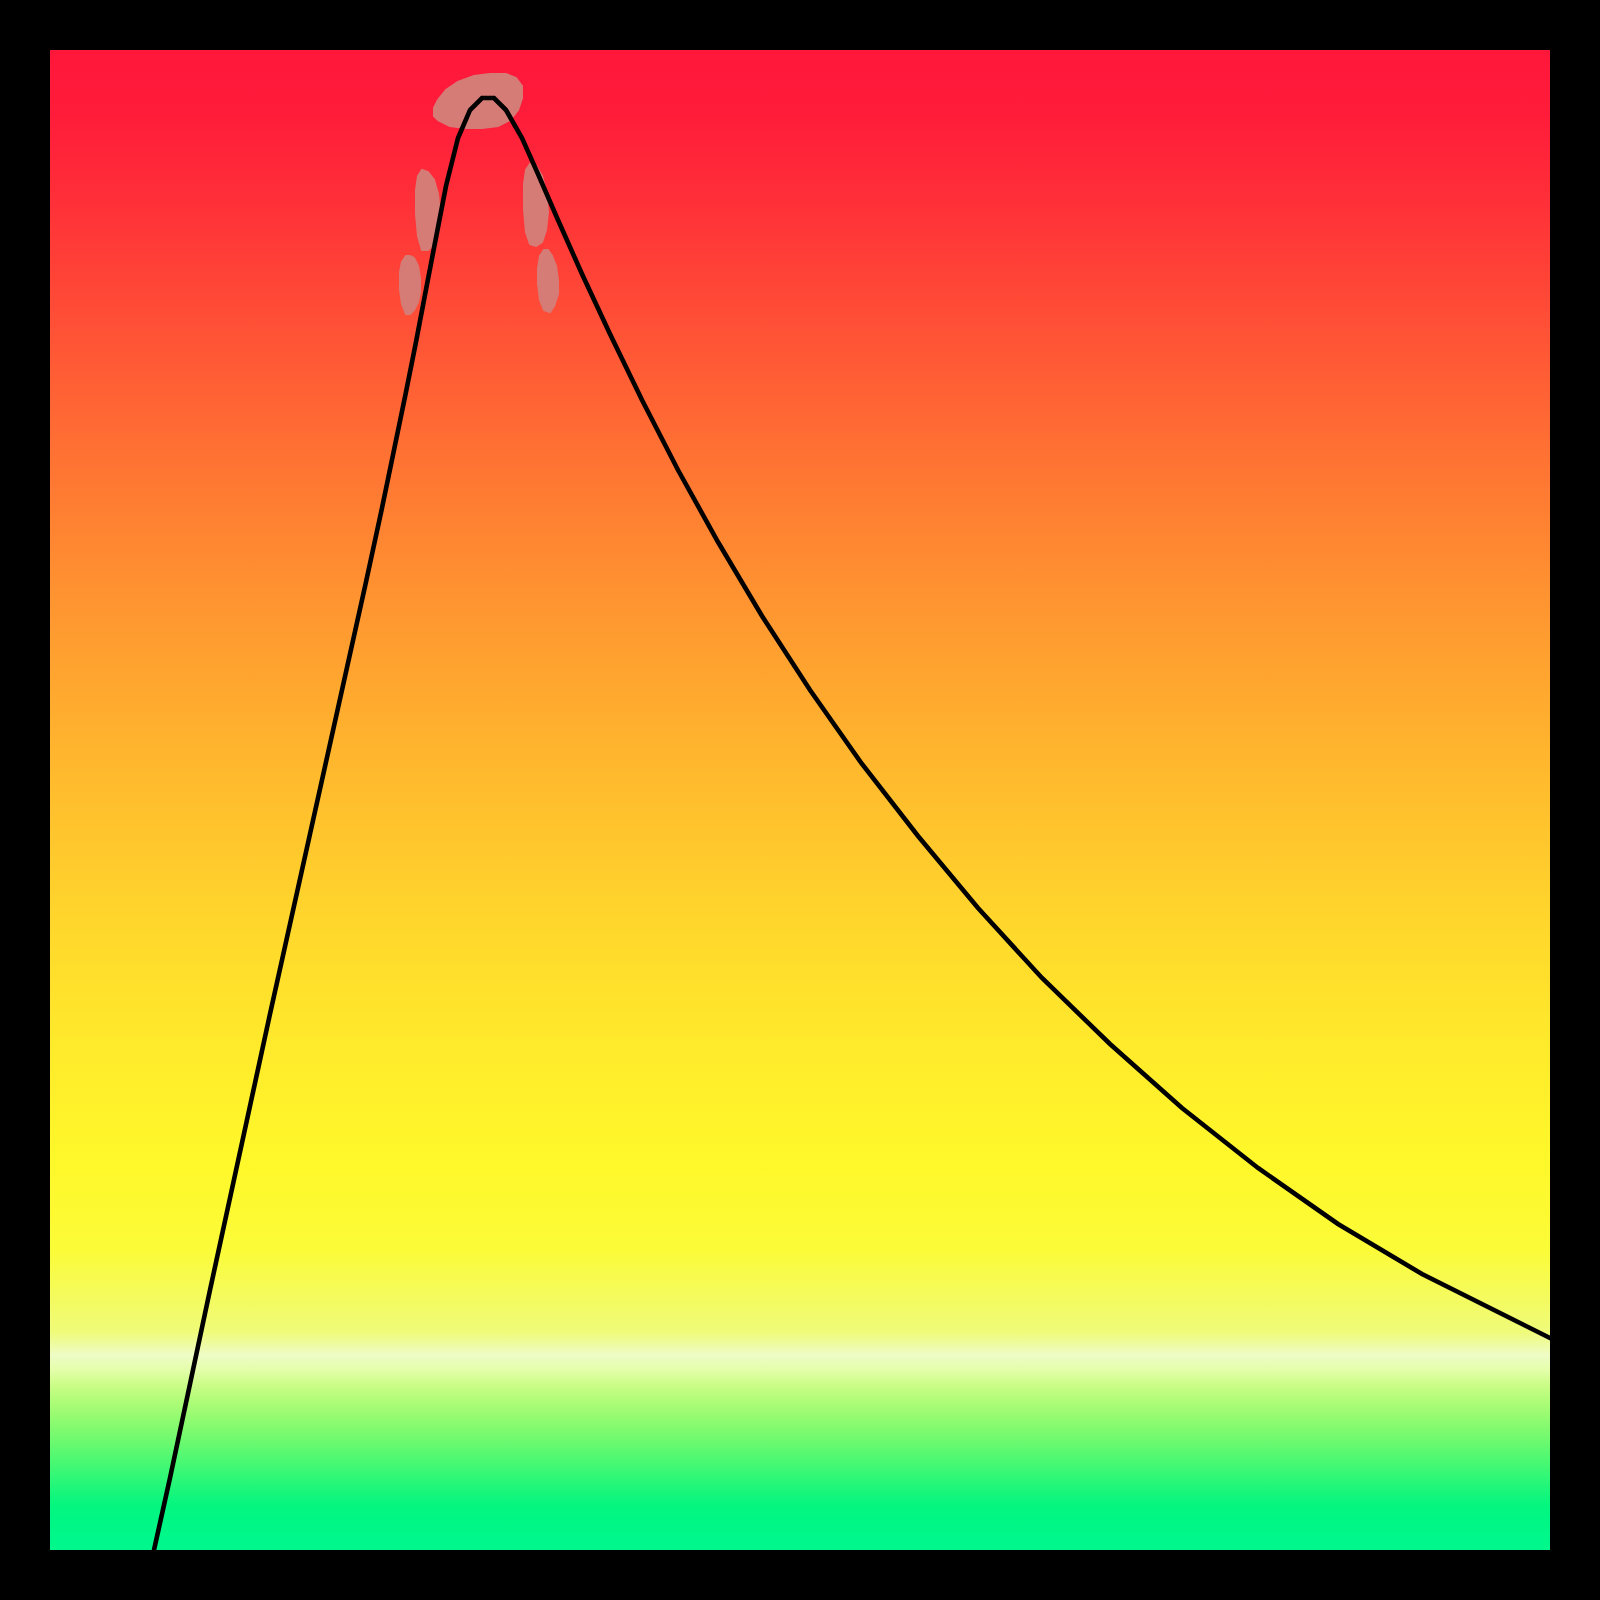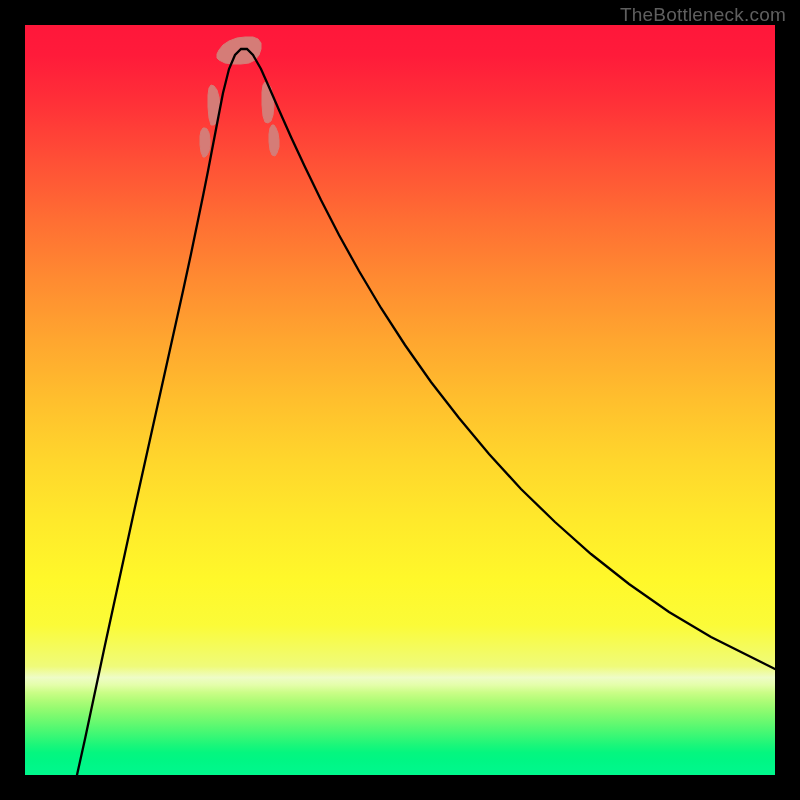--- a/index.html
+++ b/index.html
@@ -88,14 +88,13 @@
       <g id="blobs-group">
           <path d="M178 132 L180 132 L182 130 L184 126 L185 121 L185 114 L184 108 L182 104 L180 103 L178 103 L176 106 L175 111 L175 120 L176 127 L178 132 Z" fill="#d57c77" stroke="#d57c77" stroke-width="1"></path>
           <path d="M186 100 L189 100 L192 97 L194 91 L195 82 L194 72 L192 65 L189 61 L186 60 L184 63 L183 70 L183 82 L184 93 L186 100 Z" fill="#d57c77" stroke="#d57c77" stroke-width="1"></path>
           <path d="M194 35 L200 38 L208 39 L216 39 L224 38 L230 35 L234 30 L236 24 L236 18 L233 14 L228 12 L220 12 L212 13 L204 16 L198 20 L194 25 L192 29 L192 33 L194 35 Z" fill="#d57c77" stroke="#d57c77" stroke-width="1"></path>
           <path d="M240 97 L243 98 L246 96 L248 90 L249 81 L248 71 L246 63 L243 58 L240 57 L238 60 L237 67 L237 80 L238 91 L240 97 Z" fill="#d57c77" stroke="#d57c77" stroke-width="1"></path>
           <path d="M247 130 L250 131 L252 128 L254 122 L254 115 L253 108 L251 103 L249 100 L247 100 L245 103 L244 109 L244 117 L245 125 L247 130 Z" fill="#d57c77" stroke="#d57c77" stroke-width="1"></path>
         </g>
       <path id="curve-path" fill="none" stroke="#000" stroke-width="2.3" stroke-linecap="round" d="M52 750 L60 714 L70 667 L80 620 L90 574 L100 528 L110 482 L120 437 L130 392 L140 347 L150 302 L158 266 L166 229 L172 200 L178 171 L183 146 L187 125 L192 99 L198 68 L204 44 L210 30 L216 24 L222 24 L228 30 L236 44 L244 62 L254 85 L266 112 L280 142 L296 175 L314 210 L334 246 L356 283 L380 320 L406 357 L434 393 L464 429 L496 464 L530 497 L566 529 L604 559 L644 587 L686 612 L730 634 L750 644"></path>
     </svg>
   </div>
-  <div class="watermark">TheBottleneck.com</div>
 </div>
 
 </body></html>

